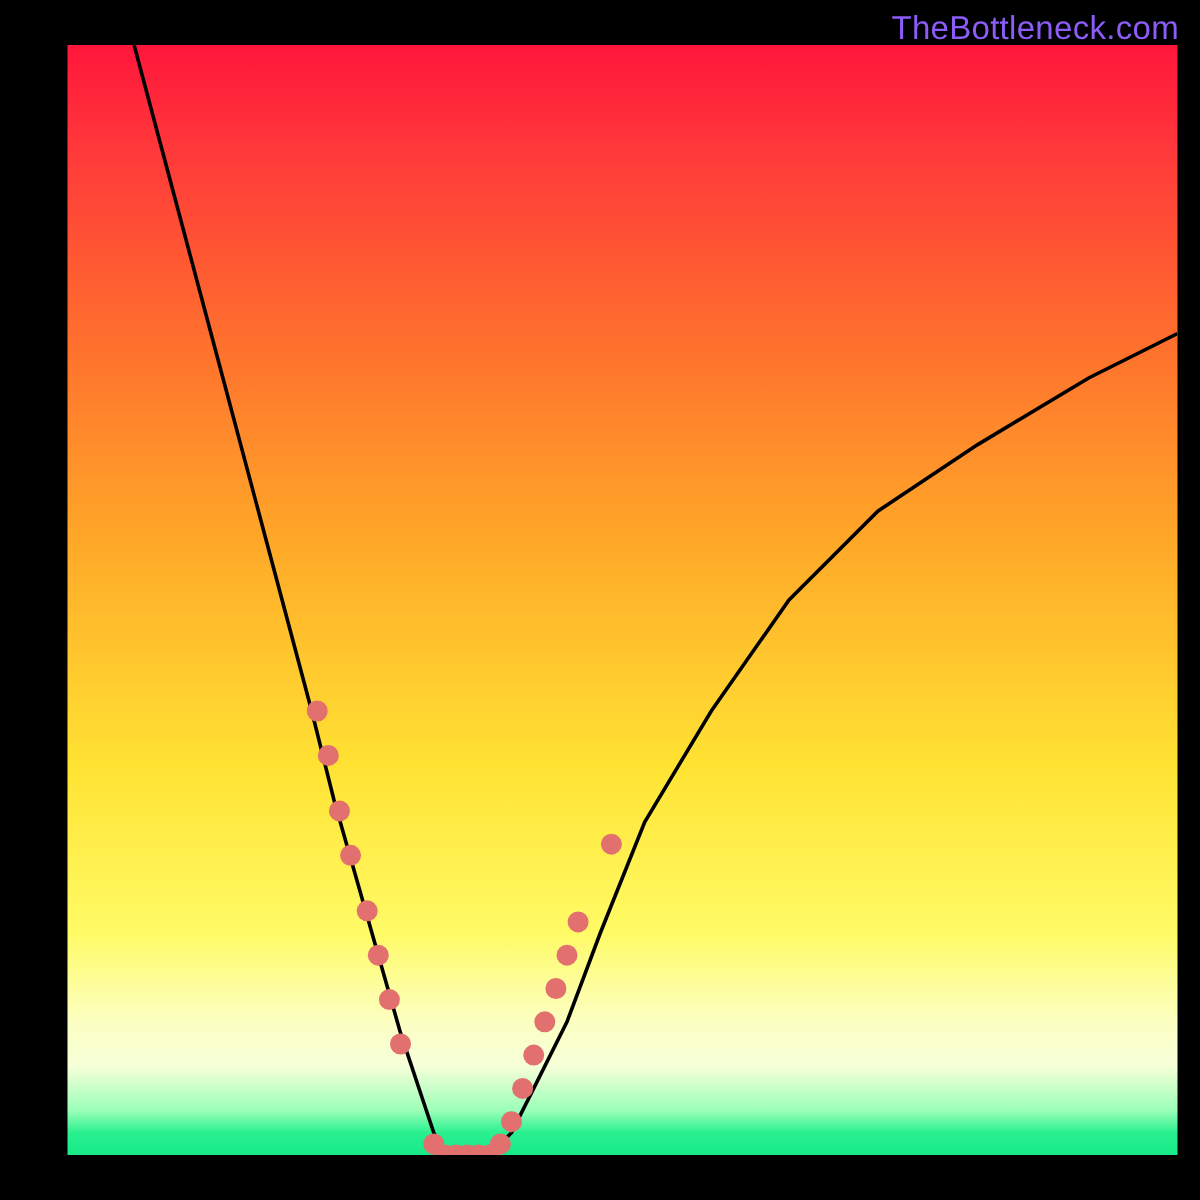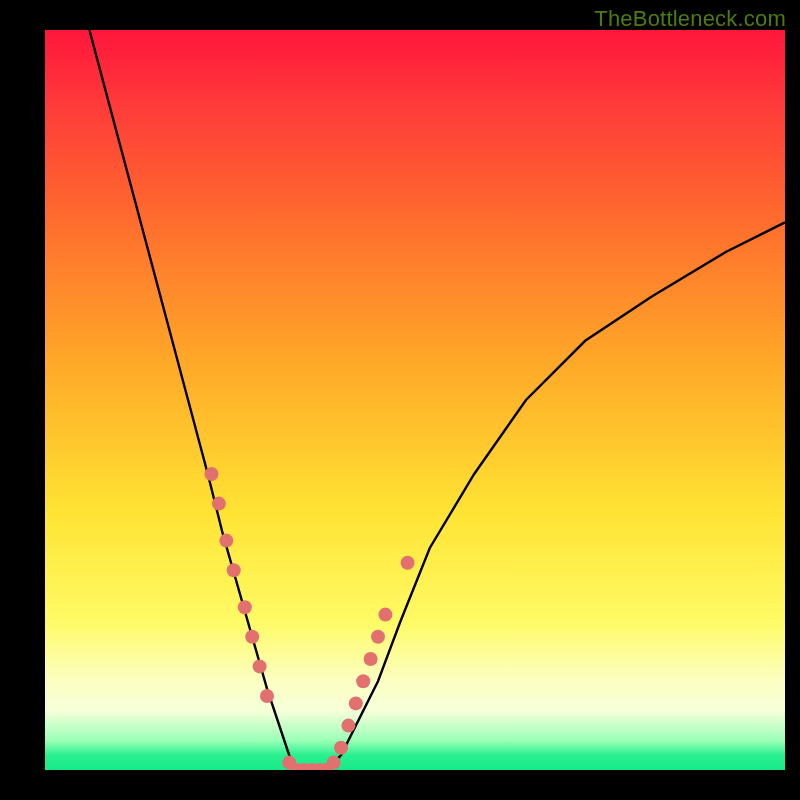--- a/index.html
+++ b/index.html
@@ -33,21 +33,21 @@
       #fcffc2 88%,
       #f6ffd8 92%,
       #9bffb8 96%,
       #29f08f 98%,
       #17e989 100%);
   }
   .watermark {
     position: absolute;
     top: 6px;
     right: 14px;
-    color: #4d7c0f;
+    color: #8b5cf6;
     font-size: 22px;
     font-weight: 500;
     letter-spacing: 0.2px;
   }
   svg.curve {
     position: absolute;
     left: 0;
     top: 0;
     width: 740px;
     height: 740px;

